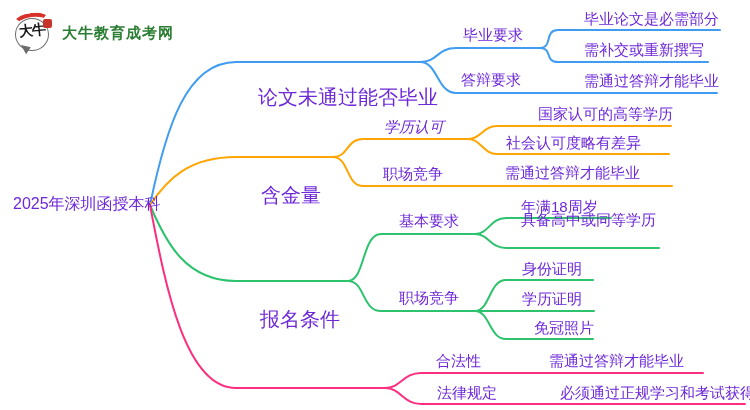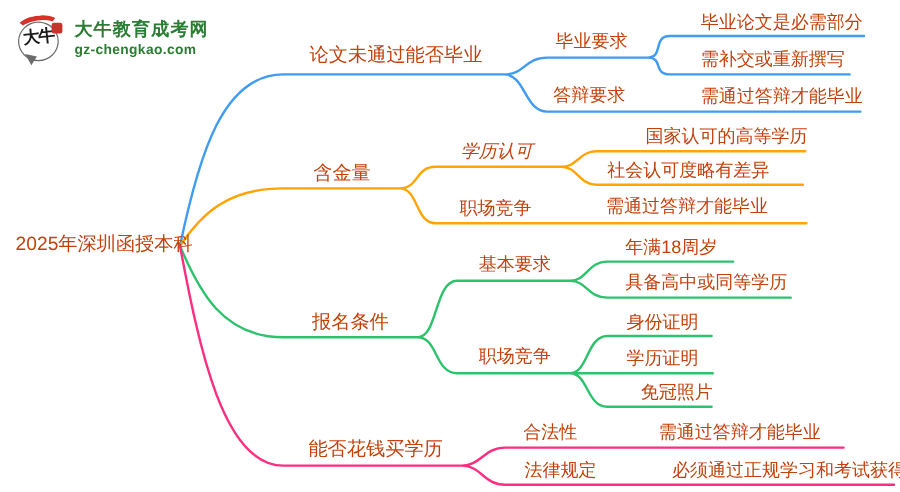--- a/index.html
+++ b/index.html
@@ -24,40 +24,39 @@
                border-left:7px solid transparent; border-right:3px solid transparent;
                border-top:8px solid #6b6b6b; transform:rotate(12deg); }
   .logo-text { display:flex; flex-direction:column; line-height:1.1; }
   .logo-title { font-size:15px; font-weight:bold; letter-spacing:1px; }
   .logo-domain { font-size:11.5px; font-weight:bold; margin-top:3px; letter-spacing:.3px; }
 
   
   svg.connectors { position:absolute; left:0; top:0; }
   svg.connectors path { fill:none; stroke-width:2; stroke-linecap:round; }
 
-  .node { position:absolute; white-space:nowrap; color:#c2410c; font-size:15px; line-height:1.15; }
+  .node { position:absolute; white-space:nowrap; color:#6d28d9; font-size:15px; line-height:1.15; }
   .node.root { font-size:16px; }
-  .node.l1 { font-size:16px; }
+  .node.l1 { font-size:20px;margin-top:48px; }
 </style>
 </head>
 <body>
 
 <div class="stage">
 
   <div class="logo">
     <div class="logo-icon">
       <div class="logo-hat"></div>
       <div class="logo-bubble"></div>
       <div class="logo-tail"></div>
       <div class="logo-chars">大牛</div>
       <div class="logo-seal"></div>
     </div>
     <div class="logo-text">
       <span class="logo-title" style="color: rgb(43, 125, 51);">大牛教育成考网</span>
-      <span class="logo-domain" style="color: rgb(43, 125, 51);">gz-chengkao.com</span>
     </div>
   </div>
 
   <svg class="connectors" width="750" height="410" viewBox="0 0 750 410">
     <g stroke="#3f9cf0">
       <path d="M150,205 C166,128 186,62 236,62 L420,62
                C438,62 437,48 456,48 L540,48
                C553,48 544,30 558,30 L720,30
                M540,48 C553,48 544,62 558,62 L708,62
                M420,62 C438,62 437,93 456,93 L717,93"></path>
@@ -97,21 +96,21 @@
   <div class="node l1" style="left:261px; top:136px;">含金量</div>
   <div class="node" style="left:384px; top:118px;font-style:italic;">学历认可</div>
   <div class="node" style="left:506px; top:105px;margin-left:32px;">国家认可的高等学历</div>
   <div class="node" style="left:506px; top:134px;">社会认可度略有差异</div>
   <div class="node" style="left:383px; top:165px;">职场竞争</div>
   <div class="node" style="left:505px; top:164px;">需通过答辩才能毕业</div>
 
   <div class="node l1" style="left:260px; top:260px;">报名条件</div>
   <div class="node" style="left:399px; top:212px;">基本要求</div>
   <div class="node" style="left:521px; top:198px;">年满18周岁</div>
-  <div class="node" style="left:521px; top:227px;">具备高中或同等学历</div>
+  <div class="node" style="left:521px; top:211px;">具备高中或同等学历</div>
   <div class="node" style="left:399px; top:289px;">职场竞争</div>
   <div class="node" style="left:522px; top:260px;">身份证明</div>
   <div class="node" style="left:522px; top:290px;">学历证明</div>
   <div class="node" style="left:522px; top:319px;margin-left:12px;">免冠照片</div>
 
   <div class="node l1" style="left:257px; top:366px;">能否花钱买学历</div>
   <div class="node" style="left:436px; top:352px;">合法性</div>
   <div class="node" style="left:549px; top:352px;">需通过答辩才能毕业</div>
   <div class="node" style="left:437px; top:384px;">法律规定</div>
   <div class="node" style="left:560px; top:384px;">必须通过正规学习和考试获得</div>

